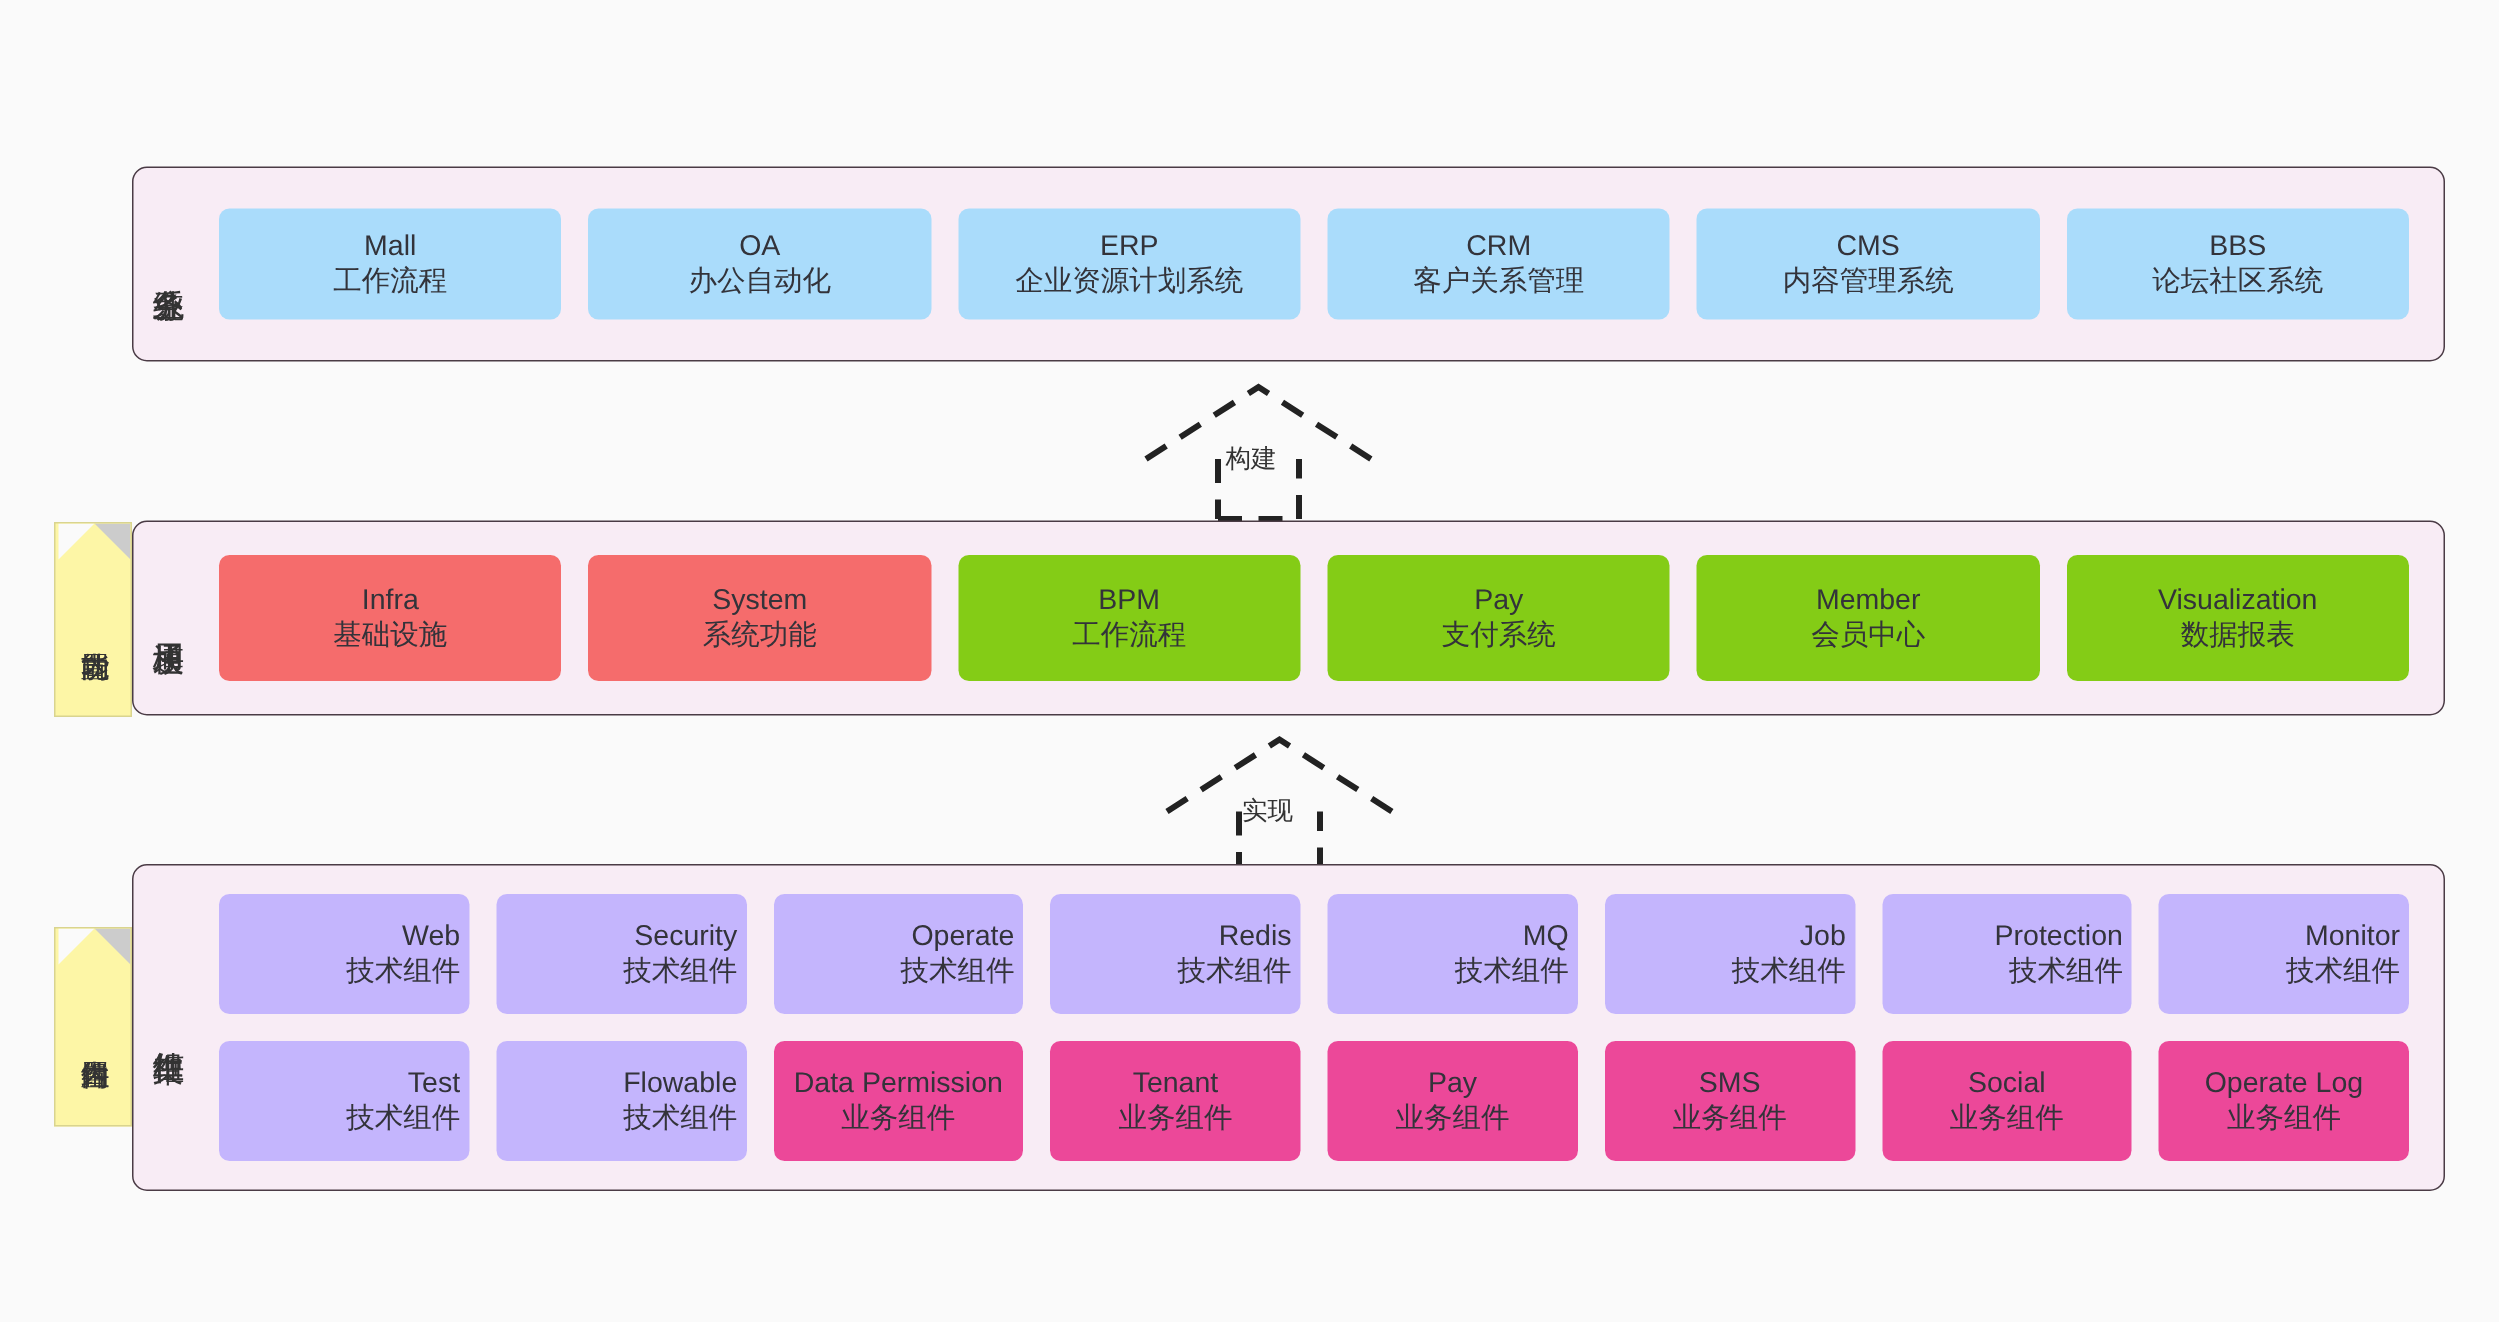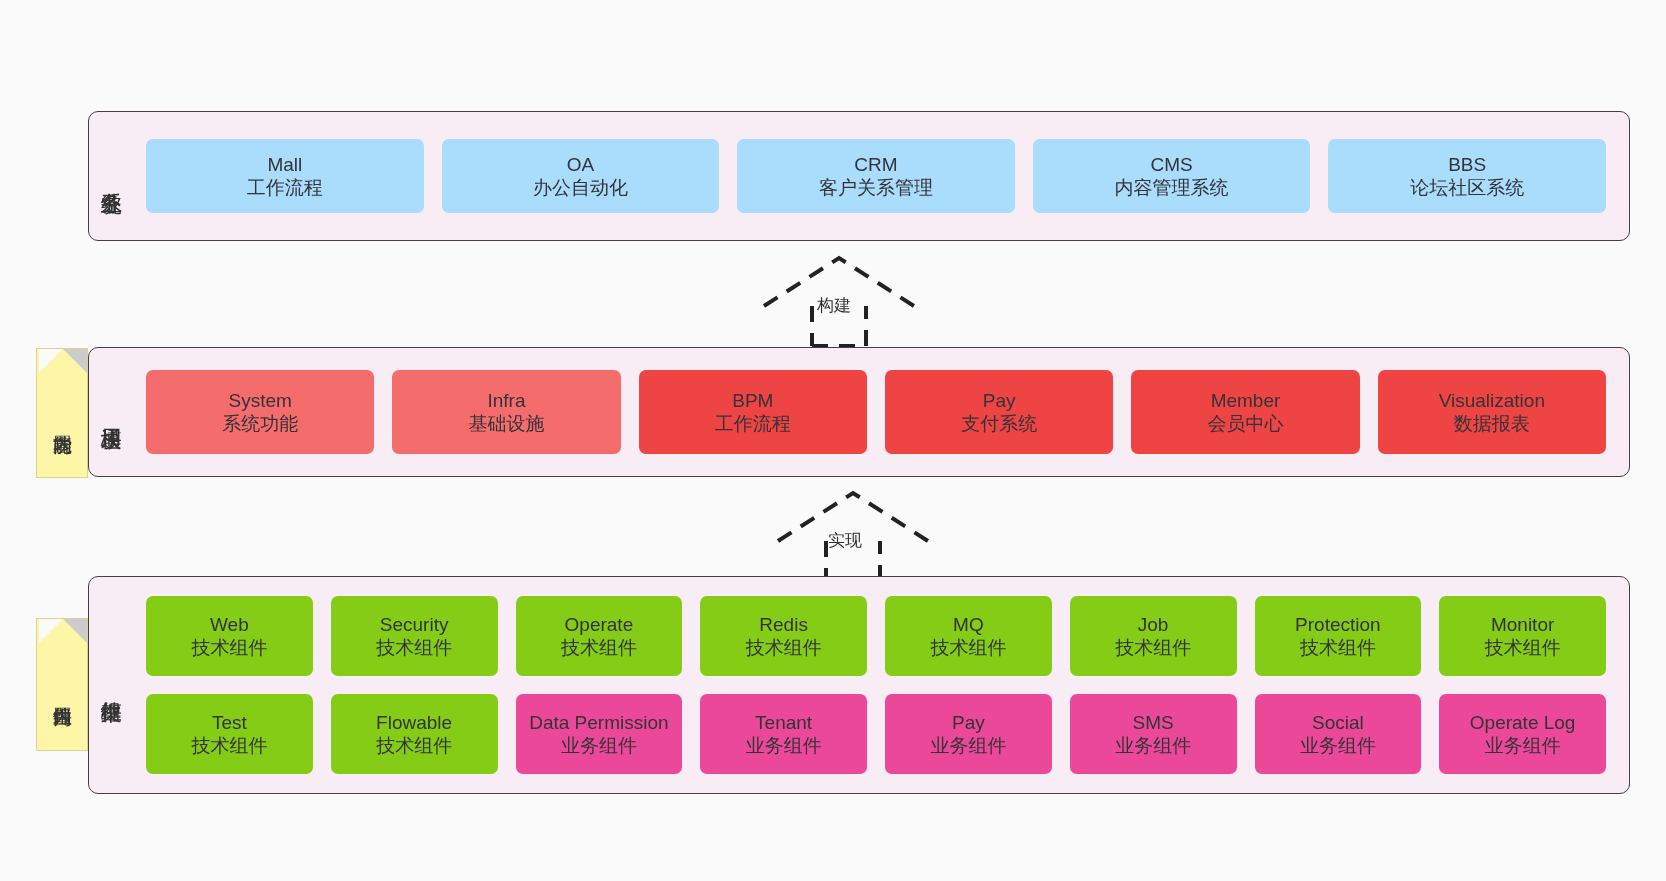--- a/index.html
+++ b/index.html
@@ -84,22 +84,22 @@
     padding: 4px 6px;
     flex: 1 1 0;
     margin: 0 9px;
     user-select: none;
   }
   .card .en { display: block; }
   .card .cn { display: block; }
 
   .c-blue        { background: #aadcfb; }
   .c-red         { background: #f56c6c; }
-  .c-pink        { background: #ef4444; }
-  .c-green       { background: #84cc16; }
+  .c-pink        { background: #84cc16; }
+  .c-green       { background: #c4b5fd; align-items: flex-end; }
   .c-lightgreen  { background: #ec4899; }
 
   
   #layer-business { left: 88px;  top: 111px; width: 1542px; height: 130px; }
   #layer-business .card { height: 74px; }
 
   
   #layer-common   { left: 88px;  top: 347px; width: 1542px; height: 130px; }
   #layer-common .card { height: 84px; }
 
@@ -183,20 +183,24 @@
       <div class="row">
         <div class="card c-blue">
           <span class="en">Mall</span>
           <span class="cn">工作流程</span>
         </div>
         <div class="card c-blue">
           <span class="en">OA</span>
           <span class="cn">办公自动化</span>
         </div>
         <div class="card c-blue">
+          <span class="en">ERP</span>
+          <span class="cn">企业资源计划系统</span>
+        </div>
+        <div class="card c-blue">
           <span class="en">CRM</span>
           <span class="cn">客户关系管理</span>
         </div>
         <div class="card c-blue">
           <span class="en">CMS</span>
           <span class="cn">内容管理系统</span>
         </div>
         <div class="card c-blue">
           <span class="en">BBS</span>
           <span class="cn">论坛社区系统</span>
@@ -211,26 +215,26 @@
       <path d="M 68 58 L 68 98 M 68 98 L 122 98 M 122 98 L 122 58" fill="none" stroke="#222222" stroke-width="4" stroke-dasharray="16,11" stroke-linecap="butt"></path>
     </svg>
     <span class="arrow-label">构建</span>
   </div>
 
   <div class="layer" id="layer-common">
     <div class="layer-title">通用模块</div>
     <div class="layer-body">
       <div class="row">
         <div class="card c-red">
+          <span class="en">Infra</span>
+          <span class="cn">基础设施</span>
+        </div>
+        <div class="card c-red">
           <span class="en">System</span>
           <span class="cn">系统功能</span>
-        </div>
-        <div class="card c-red">
-          <span class="en">Infra</span>
-          <span class="cn">基础设施</span>
         </div>
         <div class="card c-pink">
           <span class="en">BPM</span>
           <span class="cn">工作流程</span>
         </div>
         <div class="card c-pink">
           <span class="en">Pay</span>
           <span class="cn">支付系统</span>
         </div>
         <div class="card c-pink">

